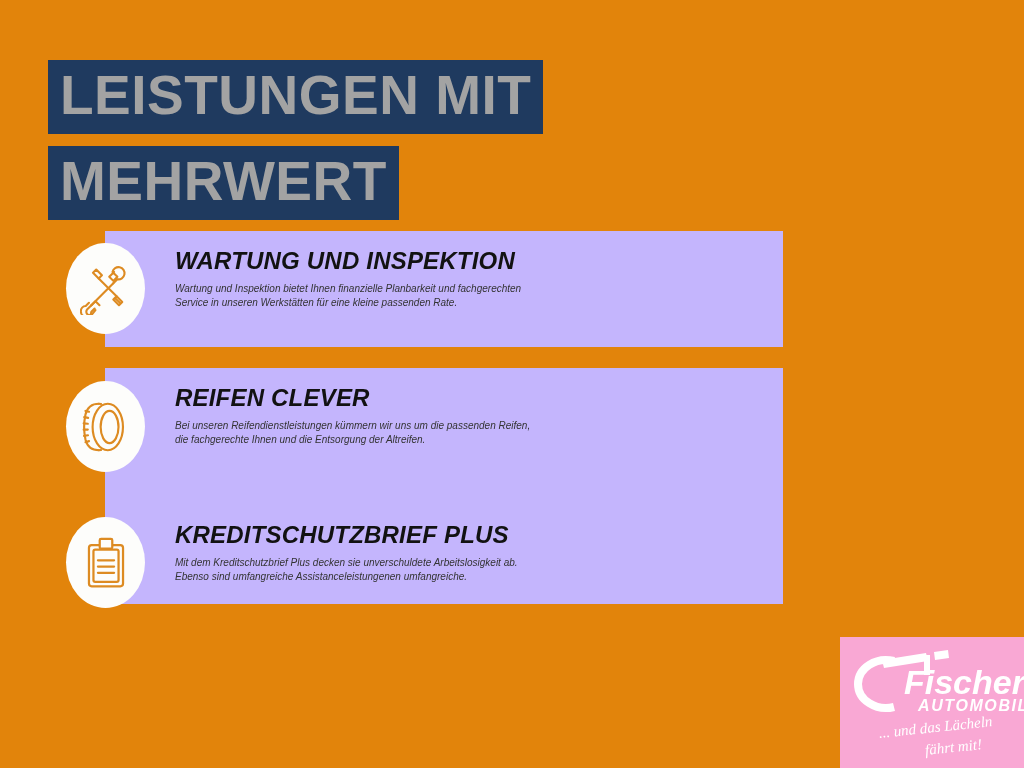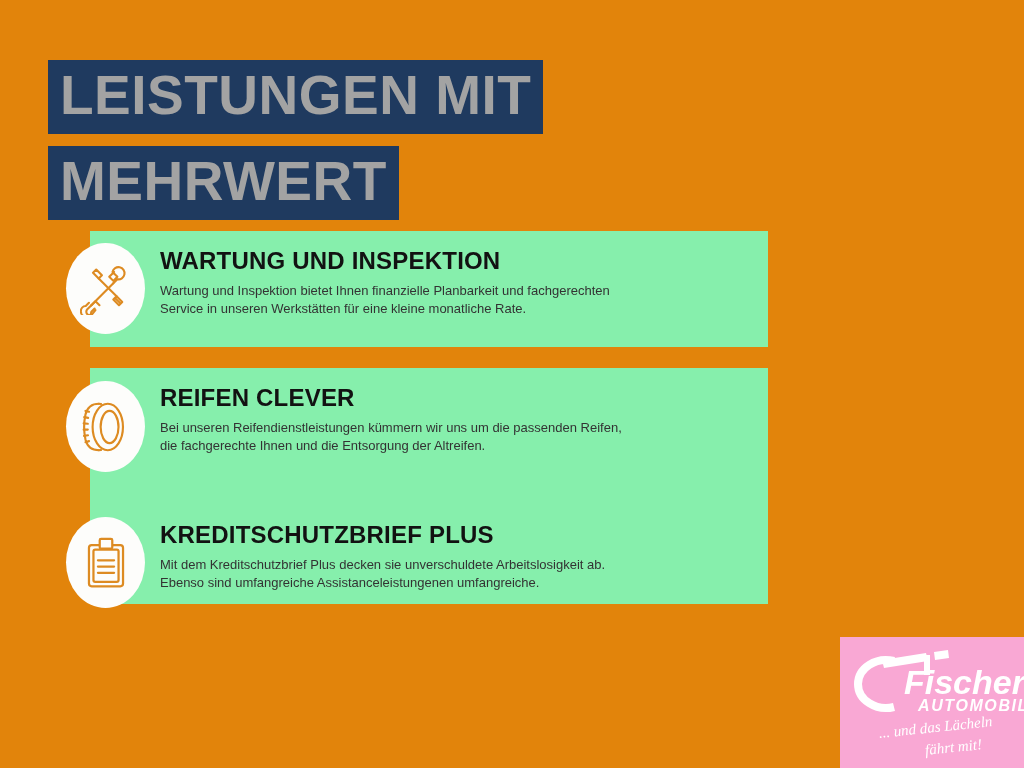--- a/index.html
+++ b/index.html
@@ -30,40 +30,41 @@
     letter-spacing:0.5px;
     line-height:1.0;
     padding:8px 12px 11px 12px;
     white-space:nowrap;
   }
   .title-line + .title-line { margin-top:12px; }
 
   
   .card {
     position:absolute;
-    left:90px;
+    left:105px;
     width:678px;
-    background:#86efac;
+    background:#c4b5fd;
     display:block;
+    font-style:italic;
   }
   .card-inner {
     padding:16px 22px 16px 70px;
   }
   .card-title {
     color:#121212;
     font-size:24px;
     font-weight:bold;
     letter-spacing:0.2px;
     line-height:1.15;
     margin-bottom:7px;
     white-space:nowrap;
   }
   .card-body {
     color:#333333;
-    font-size:13px;
+    font-size:10px;
     line-height:1.45;
     max-width:600px;
   }
   .card-body span { display:block; white-space:nowrap; }
 
   
   .icon-circle {
     position:absolute;
     width:79px; height:91px;
     border-radius:50%;
@@ -104,21 +105,21 @@
   <div id="title-block">
     <div class="title-line">LEISTUNGEN MIT</div>
     <div class="title-line">MEHRWERT</div>
   </div>
 
   <div class="card" style="top:231px; height:116px;">
     <div class="card-inner">
       <div class="card-title">WARTUNG UND INSPEKTION</div>
       <div class="card-body">
         <span>Wartung und Inspektion bietet Ihnen finanzielle Planbarkeit und fachgerechten</span>
-        <span>Service in unseren Werkstätten für eine kleine monatliche Rate.</span>
+        <span>Service in unseren Werkstätten für eine kleine passenden Rate.</span>
       </div>
     </div>
   </div>
   <div class="icon-circle" style="left:66px; top:243px;">
     <svg width="52" height="52" viewBox="0 0 64 64" fill="none" stroke="#DD8B22" stroke-width="2.6" stroke-linecap="round" stroke-linejoin="round">
 
       <path d="M14 52 L41 25"></path>
       <path d="M41 25 L46 20 A7.5 7.5 0 1 0 40 11 L46 17 L41 22 L36 17 L42 11"></path>
       <path d="M14 52 L9 57 A4.2 4.2 0 1 0 15 63 L19 58"></path>
       <path d="M14 52 L19 47 L24 52"></path>

